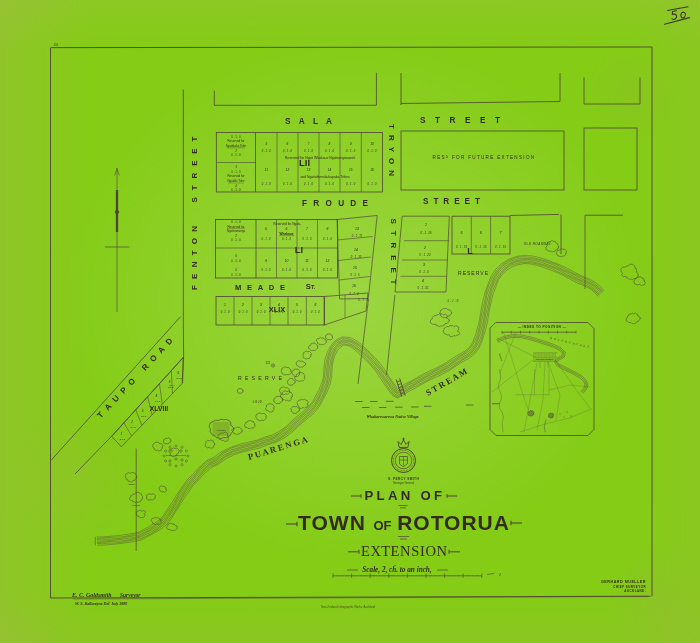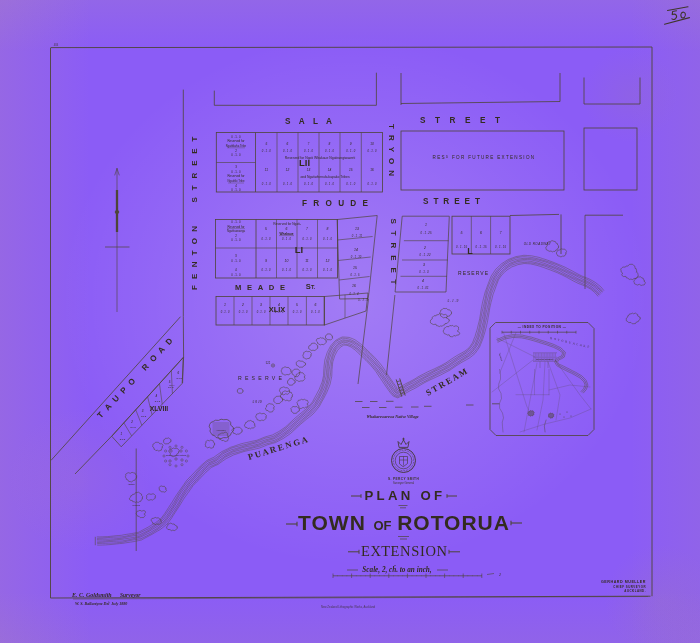--- a/index.html
+++ b/index.html
@@ -1,16 +1,16 @@
 <!DOCTYPE html>
 <html><head><meta charset="utf-8">
 <style>
 html,body{margin:0;padding:0;}
 #page{position:relative;width:700px;height:643px;overflow:hidden;
-background:#8b5cf6;
+background:#84cc16;
 }
 #tint{position:absolute;inset:0;
 background:
 radial-gradient(ellipse 420px 380px at 355px 300px, rgba(255,252,240,0.20), rgba(255,252,240,0) 70%),
 linear-gradient(90deg, rgba(205,160,140,0.16), rgba(205,160,140,0) 13%),
 linear-gradient(270deg, rgba(190,160,120,0.10), rgba(190,160,120,0) 10%),
 linear-gradient(0deg, rgba(190,160,120,0.10), rgba(190,160,120,0) 8%),
 linear-gradient(180deg, rgba(200,175,135,0.12), rgba(200,175,135,0) 8%),
 radial-gradient(circle 60px at 630px 95px, rgba(170,140,100,0.10), rgba(170,140,100,0) 80%),
 radial-gradient(circle 90px at 80px 480px, rgba(200,150,130,0.10), rgba(200,150,130,0) 80%),

